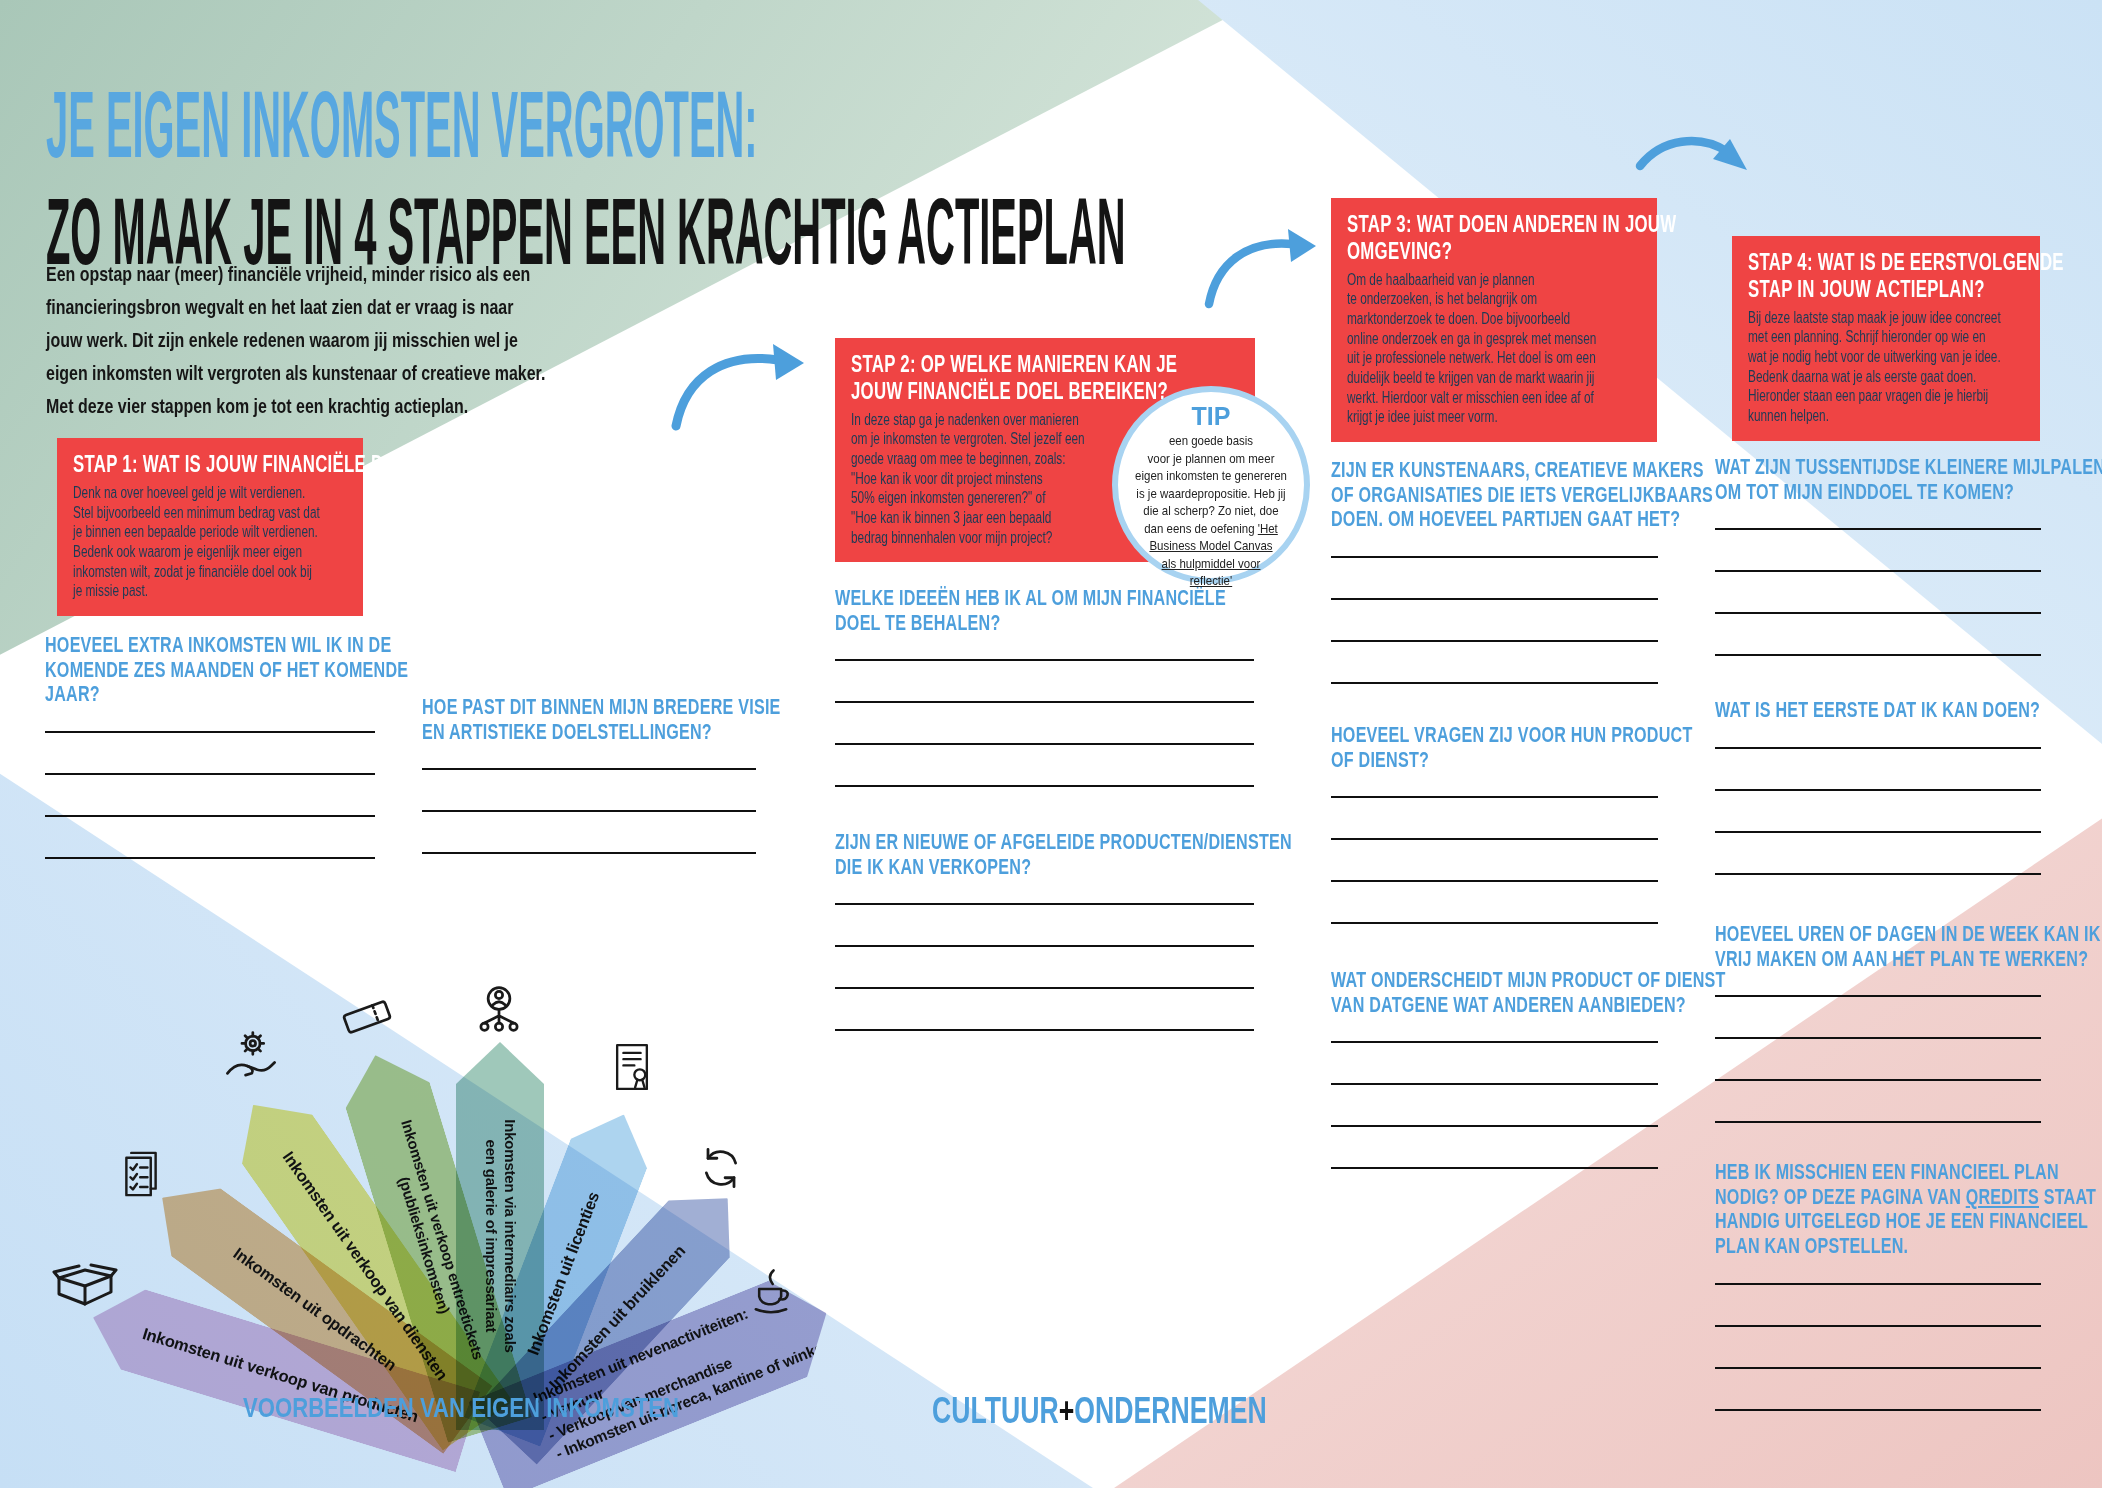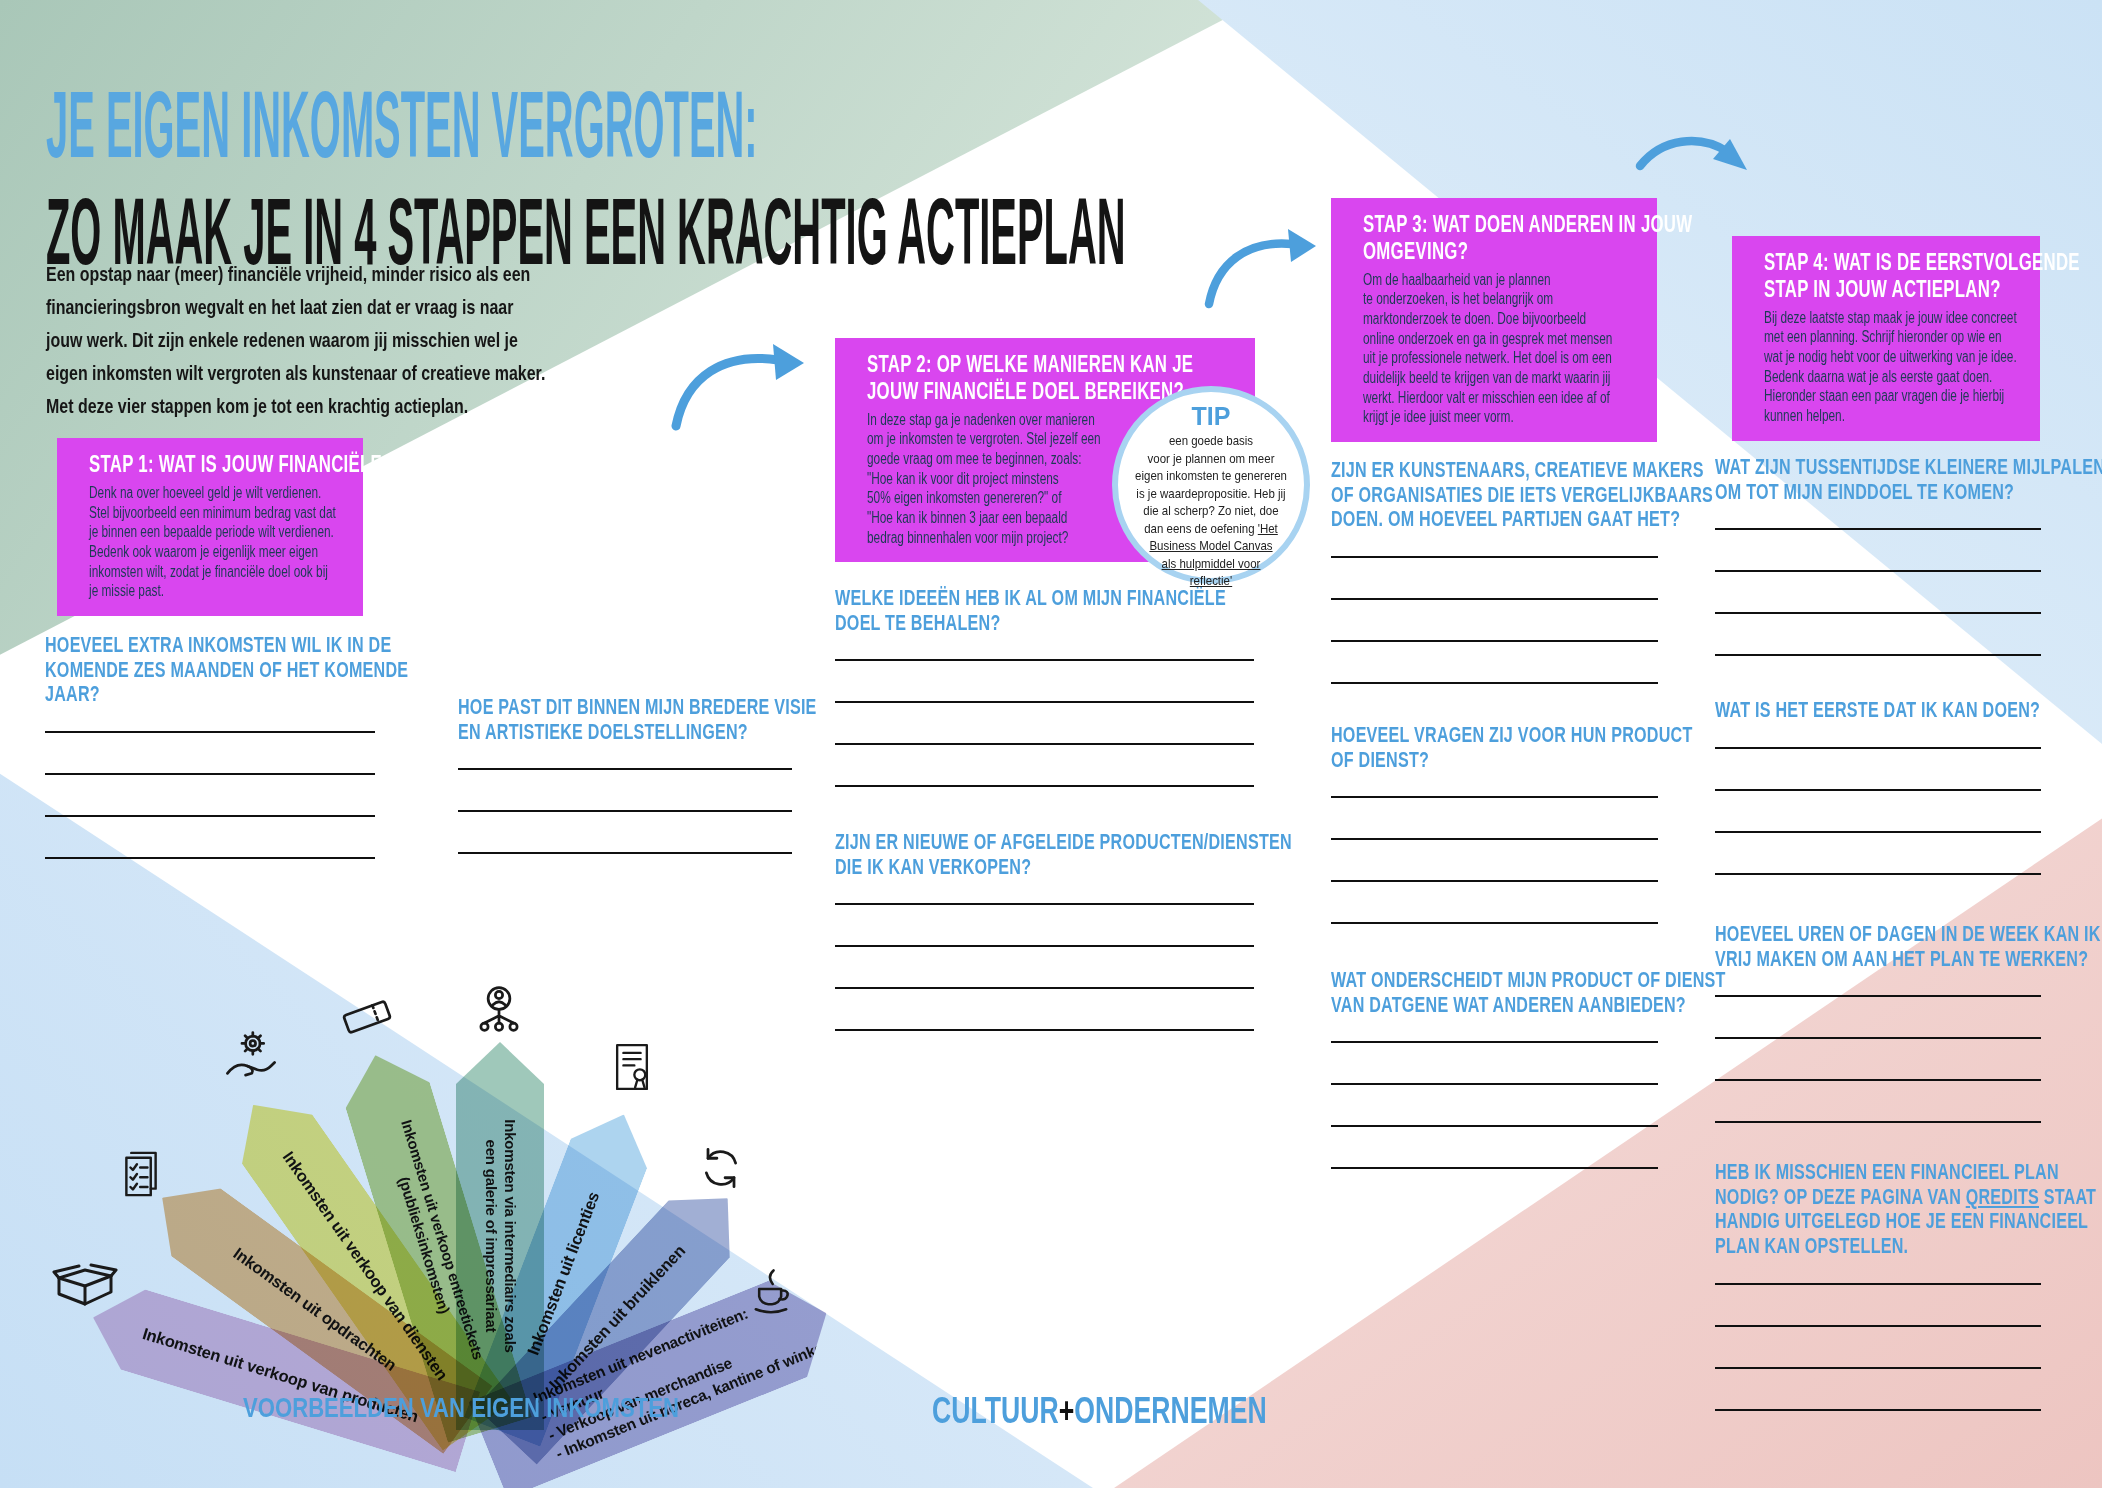--- a/index.html
+++ b/index.html
@@ -18,21 +18,21 @@
   
   .hline{position:absolute;left:46px;}
   .hline span{display:inline-block;font-weight:bold;font-size:95px;line-height:1.02;
       transform:scaleX(.42);transform-origin:0 0;white-space:pre;letter-spacing:0;}
   #title-accent{top:76px;}  #title-accent span{color:#58a7e0;}
   #title-main{top:183px;}   #title-main span{color:#141414;}
   .intro{position:absolute;left:46px;top:258px;}
   .intro span{display:inline-block;font-weight:bold;font-size:21px;line-height:1.57;color:#161616;
       transform:scaleX(.76);transform-origin:0 0;white-space:pre;}
   
-  .step-box{position:absolute;background:#d946ef;padding:13px 32px 15px;box-sizing:border-box;}
+  .step-box{position:absolute;background:#ef4444;padding:13px 16px 15px;box-sizing:border-box;}
   .step-title span{display:inline-block;font-weight:bold;font-size:24px;line-height:1.12;color:#ffffff;
       transform:scaleX(.7);transform-origin:0 0;white-space:pre;letter-spacing:.4px;}
   .step-body{margin-top:5px;}
   .step-body span{display:inline-block;font-size:16px;line-height:1.23;color:#1d3a55;
       transform:scaleX(.74);transform-origin:0 0;white-space:pre;}
   
   #tip{position:absolute;left:1112px;top:386px;width:198px;height:198px;border-radius:50%;
       background:#ffffff;border:6px solid #a8d3f1;box-sizing:border-box;text-align:center;
       padding-top:12px;z-index:6;}
   .tip-label{color:#4d9fdc;font-weight:bold;font-size:25px;line-height:1;}
@@ -178,21 +178,21 @@
 KOMENDE ZES MAANDEN OF HET KOMENDE
 JAAR?</span></div>
     <div class="answer-lines lw330">
       <div class="line"></div>
       <div class="line"></div>
       <div class="line"></div>
       <div class="line"></div>
     </div>
   </div>
 
-  <div class="q" style="left:422px;top:695px;margin-left:36px;">
+  <div class="q" style="left:422px;top:695px;">
     <div class="q-label"><span class="qspan">HOE PAST DIT BINNEN MIJN BREDERE VISIE
 EN ARTISTIEKE DOELSTELLINGEN?</span></div>
     <div class="answer-lines lw334">
       <div class="line"></div>
       <div class="line"></div>
       <div class="line"></div>
     </div>
   </div>
 
   <div class="q" style="left:835px;top:586px;">

